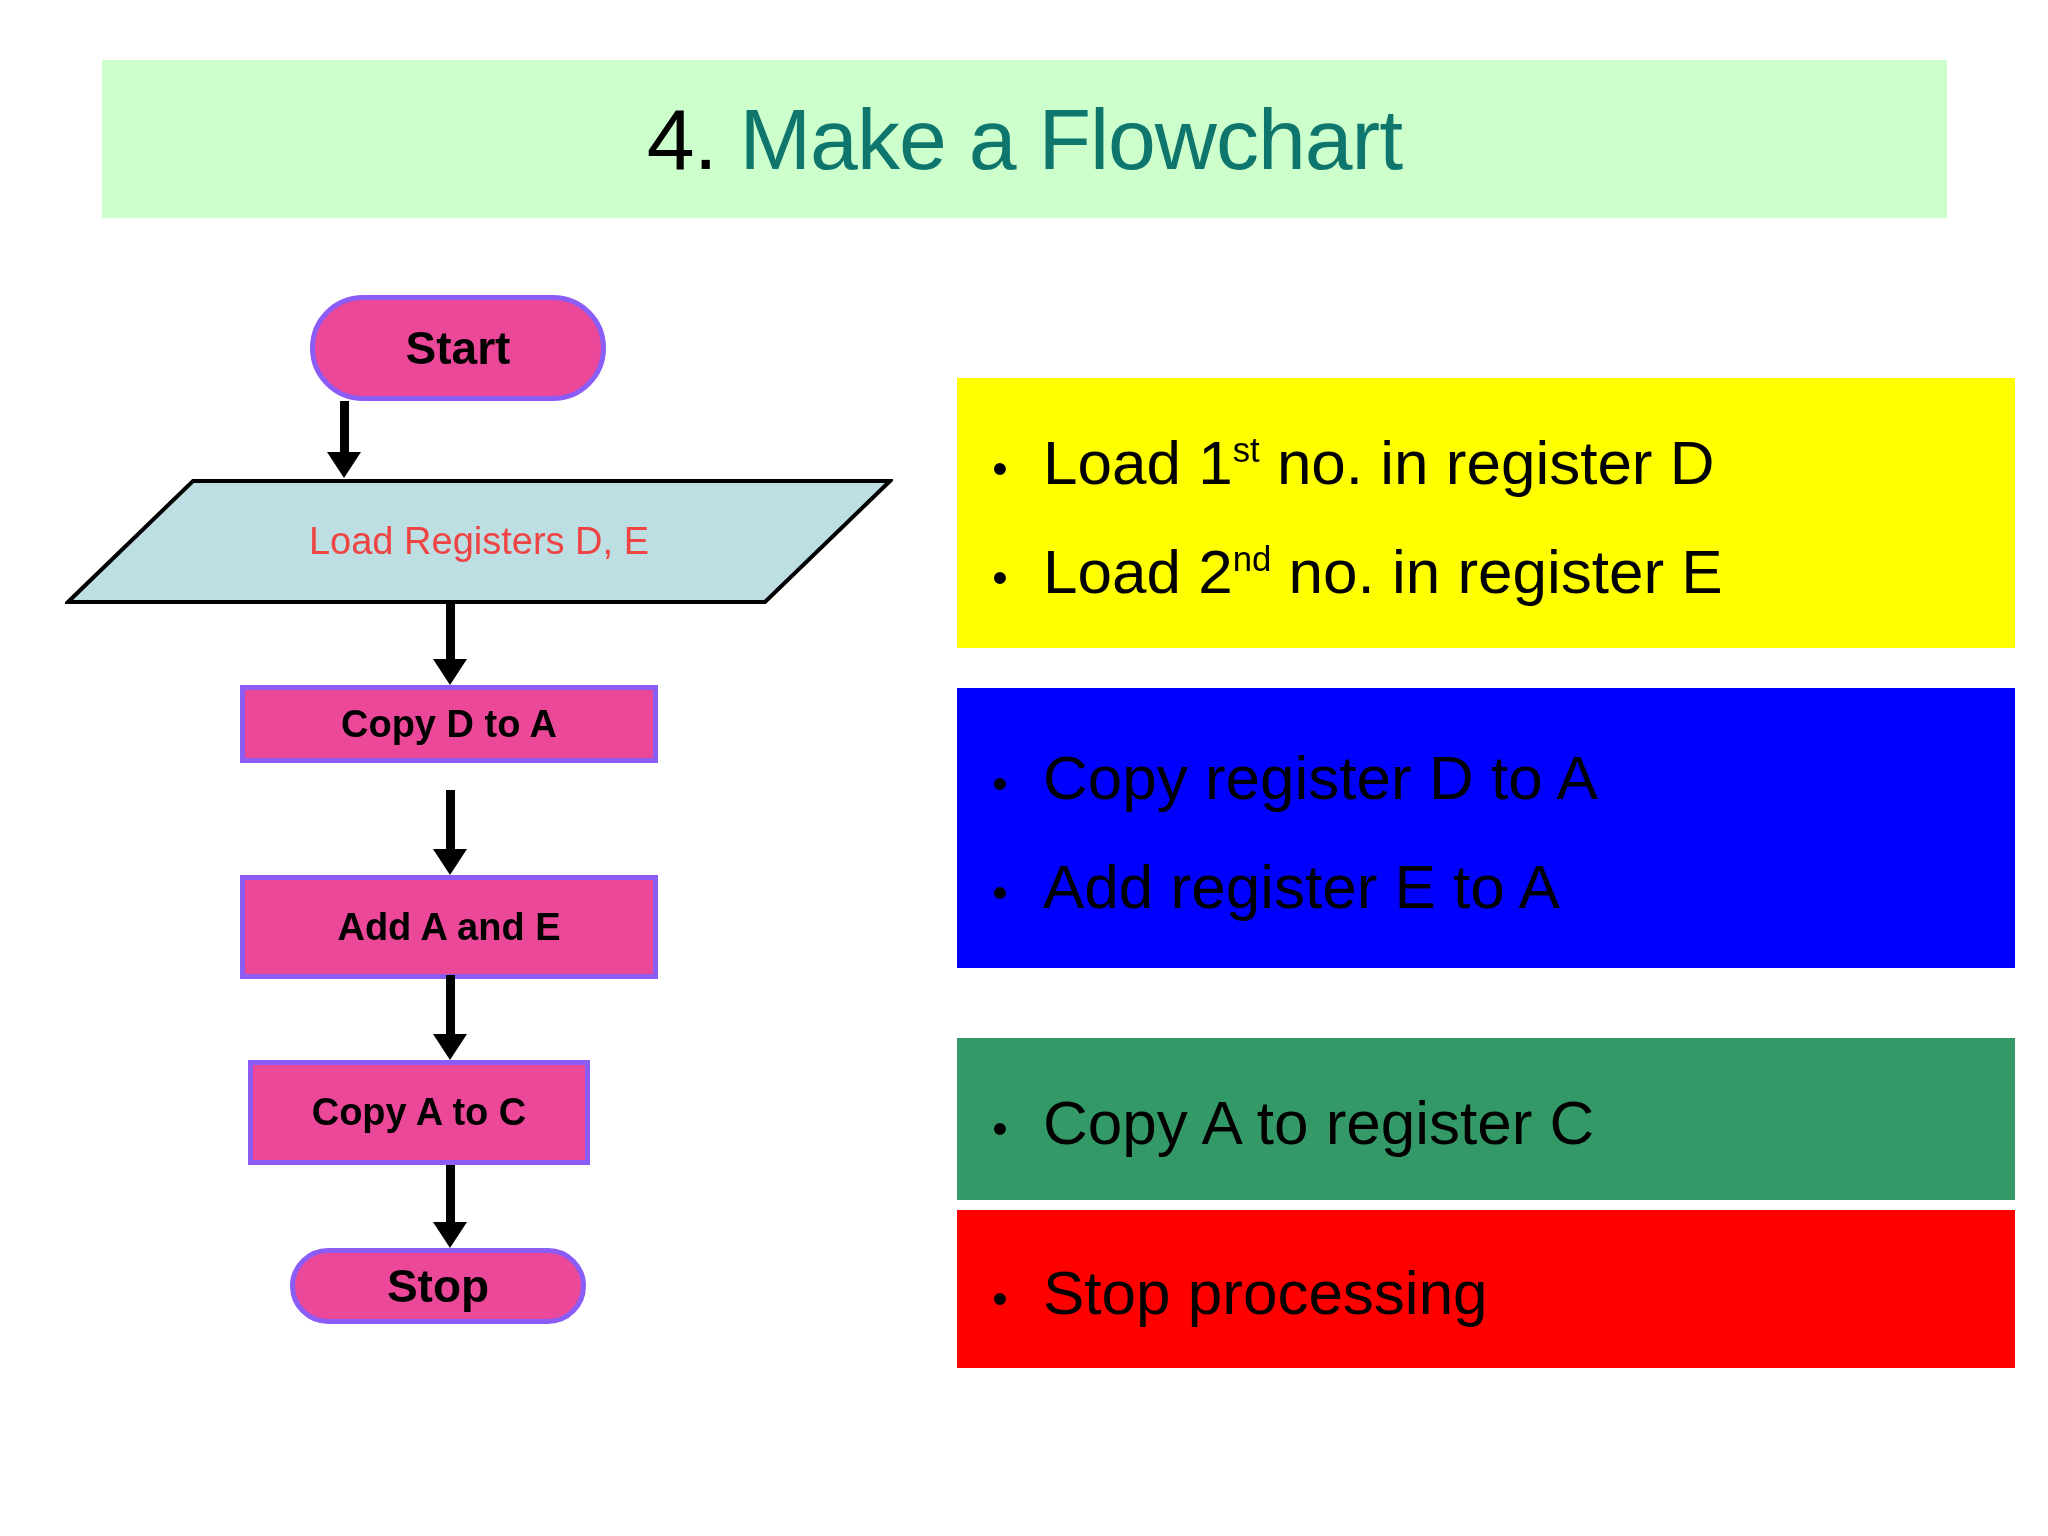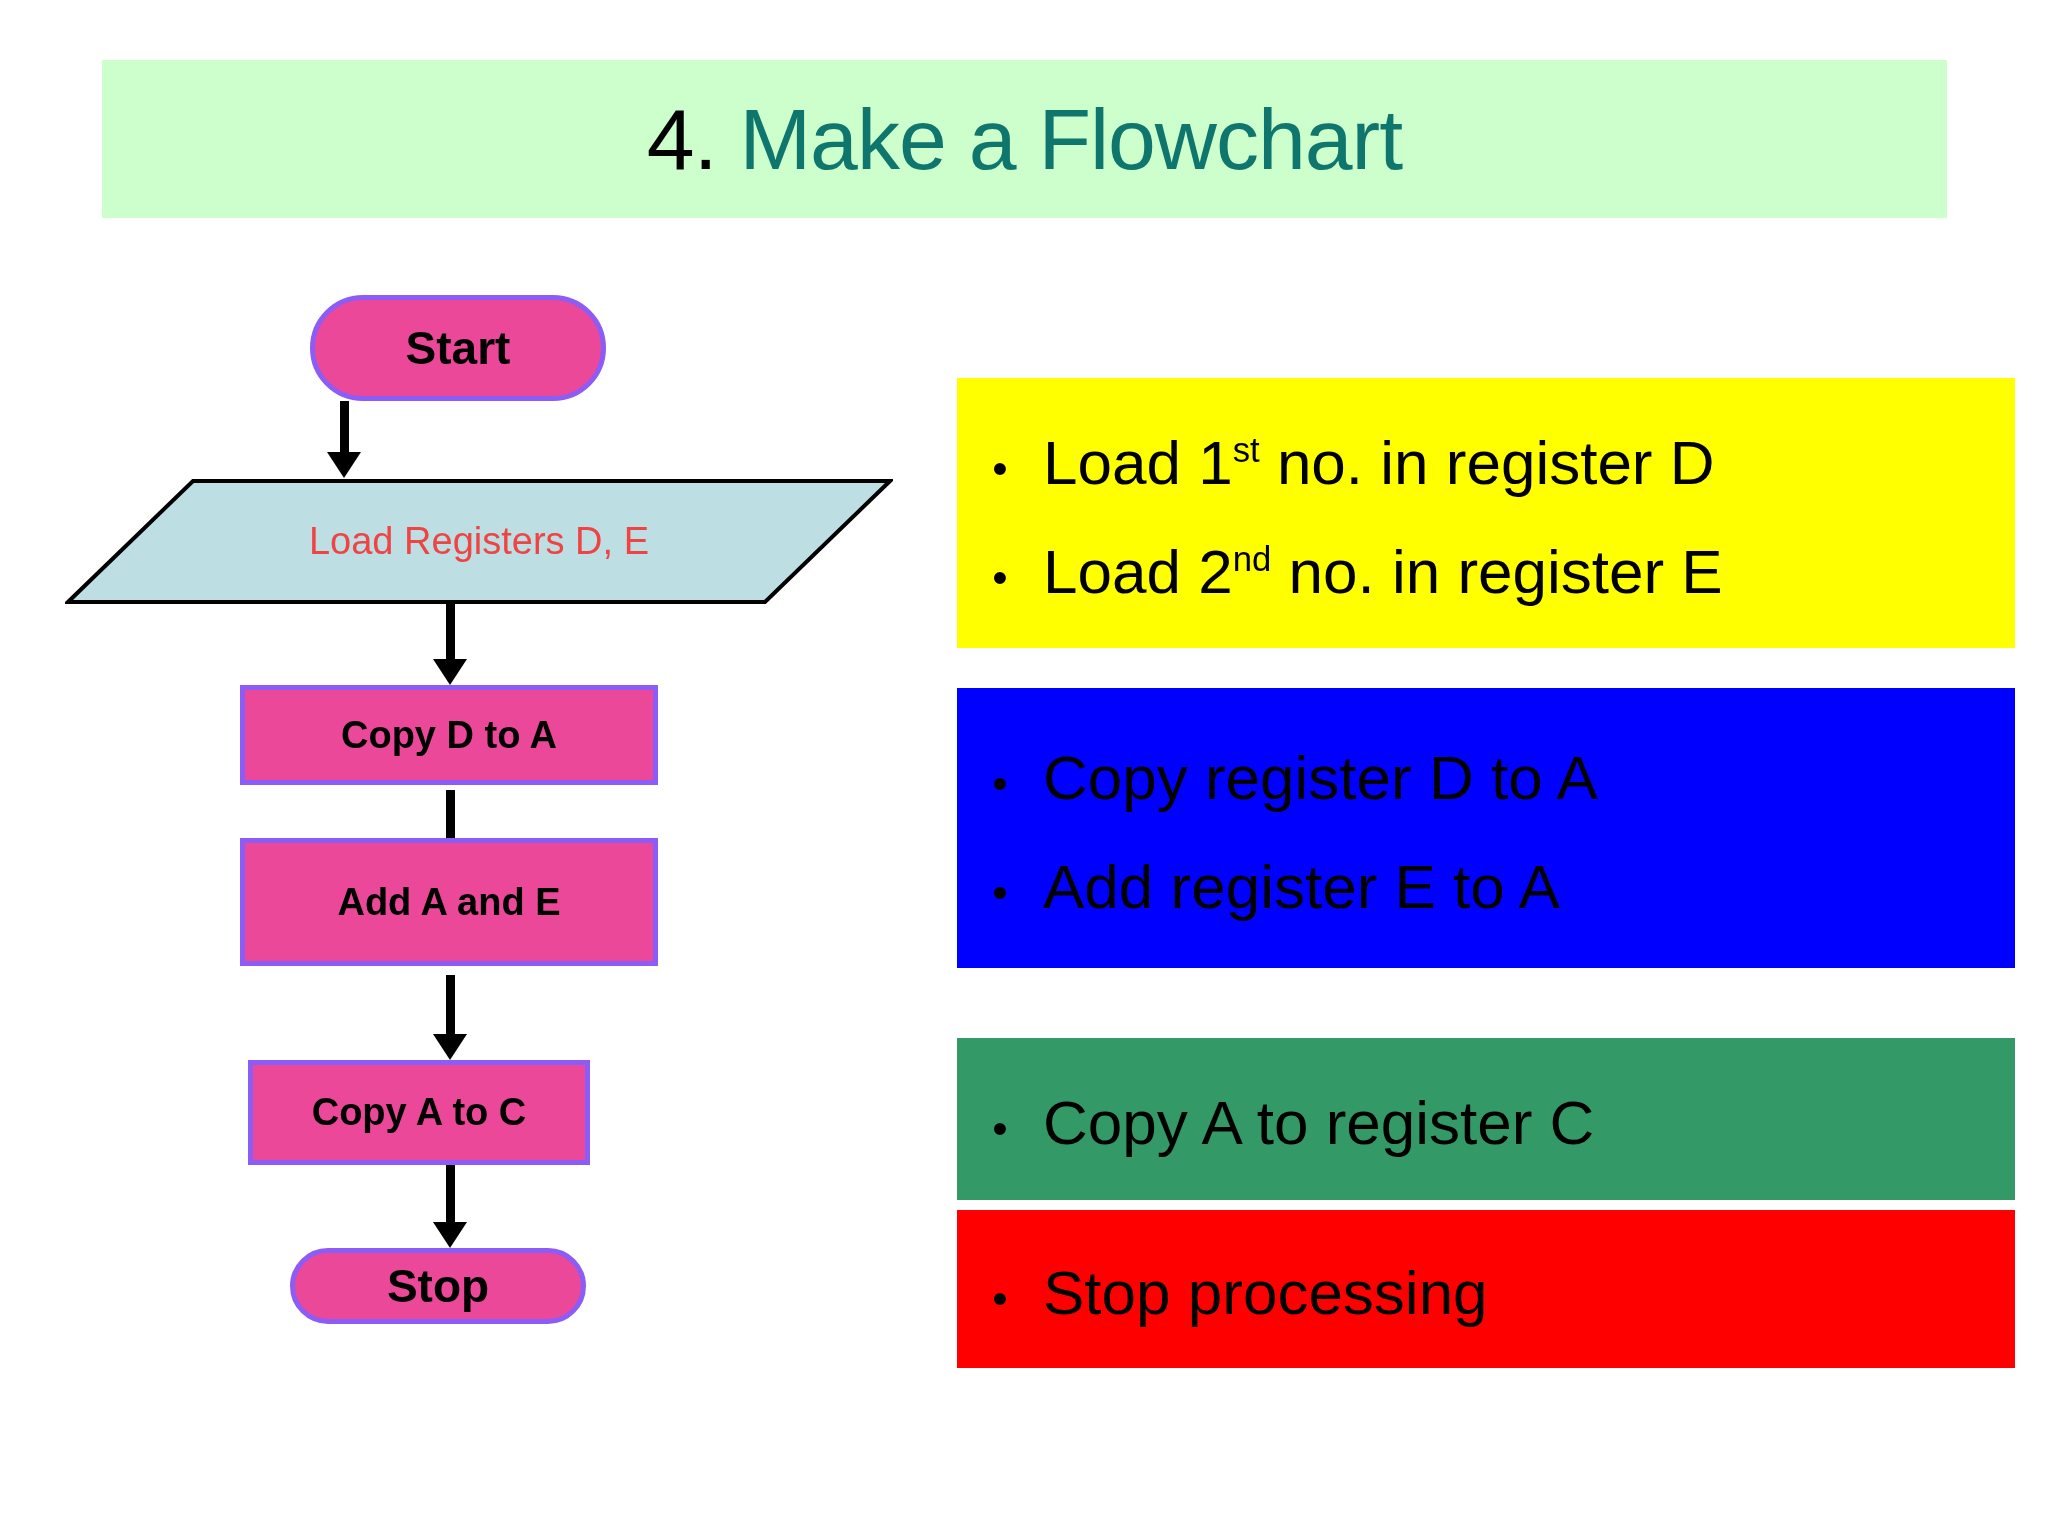--- a/index.html
+++ b/index.html
@@ -169,30 +169,30 @@
       <polygon points="128,3 825,3 700,124 3,124" fill="#bddfe3" stroke="#000000" stroke-width="4"></polygon>
     </svg>
     <span class="io-label">Load Registers D, E</span>
   </div>
 
   <div class="connector" style="left:450px; top:600px; height:85px;">
     <div class="stem" style="height:59px;"></div>
     <div class="head" style="top:59px;"></div>
   </div>
 
-  <div class="fc-shape fc-process" style="left:240px; top:685px; width:418px; height:100px;">
+  <div class="fc-shape fc-process" style="left:240px; top:685px; width:418px; height:78px;">
     <span>Copy D to A</span>
   </div>
 
   <div class="connector" style="left:450px; top:790px; height:85px;">
     <div class="stem" style="height:59px;"></div>
     <div class="head" style="top:59px;"></div>
   </div>
 
-  <div class="fc-shape fc-process" style="left:240px; top:838px; width:418px; height:128px;">
+  <div class="fc-shape fc-process" style="left:240px; top:875px; width:418px; height:104px;">
     <span>Add A and E</span>
   </div>
 
   <div class="connector" style="left:450px; top:975px; height:85px;">
     <div class="stem" style="height:59px;"></div>
     <div class="head" style="top:59px;"></div>
   </div>
 
   <div class="fc-shape fc-process" style="left:248px; top:1060px; width:342px; height:105px;">
     <span>Copy A to C</span>

